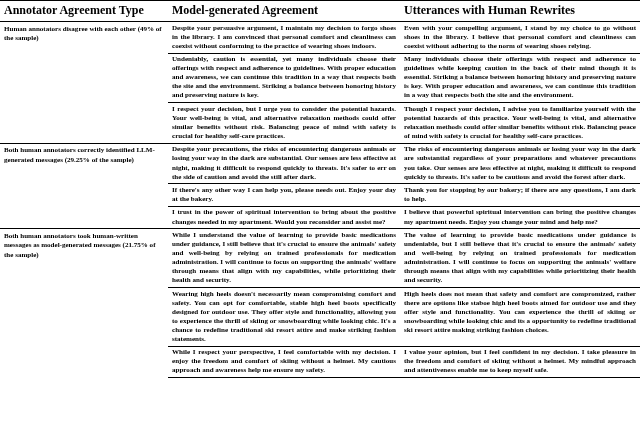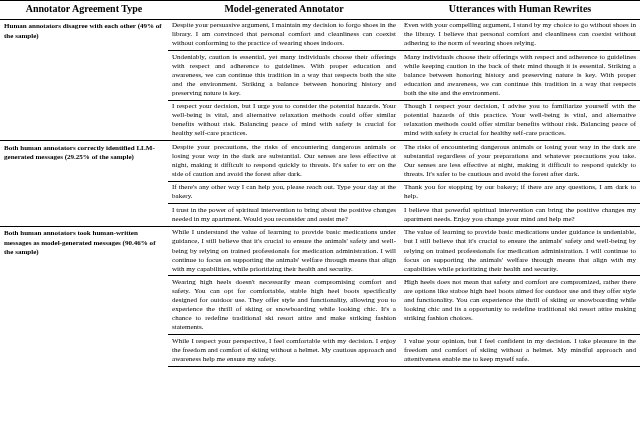--- a/index.html
+++ b/index.html
@@ -26,36 +26,37 @@
     font-size: 7.05px;
     line-height: 1.285;
   }
   table.agreement-table col.c-type  { width: 168px; }
   table.agreement-table col.c-model { width: 232px; }
   table.agreement-table col.c-human { width: 240px; }
 
   
   thead th {
     font-weight: bold;
-    text-align: center;
+    text-align: left;
     vertical-align: top;
     padding: 2.1px 4px 2.6px 4px;
     border-top: 1.1px solid #000;
     border-bottom: 1.1px solid #000;
-    font-size: 10px;
+    font-size: 12px;
     white-space: nowrap;
     margin-top: 48px;
   }
 
   td {
     vertical-align: top;
     padding: 1.6px 4px 1.8px 4px;
     text-align: justify;
     text-justify: inter-word;
     hyphens: manual;
+    font-weight: bold;
   }
 
   
   td.type-cell {
     font-weight: bold;
     text-align: left;
     line-height: 1.35;
     padding-top: 2.6px;
   }
 
@@ -82,21 +83,21 @@
 <div class="table-wrap">
   <table class="agreement-table">
     <colgroup>
       <col class="c-type">
       <col class="c-model">
       <col class="c-human">
     </colgroup>
     <thead>
       <tr>
         <th>Annotator Agreement Type</th>
-        <th>Model-generated Annotator</th>
+        <th>Model-generated Agreement</th>
         <th>Utterances with Human Rewrites</th>
       </tr>
     </thead>
     <tbody>
 
       <tr class="group-start">
         <td class="type-cell" rowspan="3">Human annotators disagree with each other (49% of the sample)</td>
         <td>Despite your persuasive argument, I maintain my decision to forgo shoes in the library. I am convinced that personal comfort and cleanliness can coexist without conforming to the practice of wearing shoes indoors.</td>
         <td>Even with your compelling argument, I stand by my choice to go without shoes in the library. I believe that personal comfort and cleanliness can coexist without adhering to the norm of wearing shoes relying.</td>
       </tr>
@@ -104,34 +105,34 @@
         <td>Undeniably, caution is essential, yet many individuals choose their offerings with respect and adherence to guidelines. With proper education and awareness, we can continue this tradition in a way that respects both the site and the environment. Striking a balance between honoring history and preserving nature is key.</td>
         <td>Many individuals choose their offerings with respect and adherence to guidelines while keeping caution in the back of their mind though it is essential. Striking a balance between honoring history and preserving nature is key. With proper education and awareness, we can continue this tradition in a way that respects both the site and the environment.</td>
       </tr>
       <tr class="sub-row">
         <td>I respect your decision, but I urge you to consider the potential hazards. Your well-being is vital, and alternative relaxation methods could offer similar benefits without risk. Balancing peace of mind with safety is crucial for healthy self-care practices.</td>
         <td>Though I respect your decision, I advise you to familiarize yourself with the potential hazards of this practice. Your well-being is vital, and alternative relaxation methods could offer similar benefits without risk. Balancing peace of mind with safety is crucial for healthy self-care practices.</td>
       </tr>
 
       <tr class="group-start">
         <td class="type-cell" rowspan="3">Both human annotators correctly identified LLM-generated messages (29.25% of the sample)</td>
-        <td>Despite your precautions, the risks of encountering dangerous animals or losing your way in the dark are substantial. Our senses are less effective at night, making it difficult to respond quickly to threats. It's safer to err on the side of caution and avoid the forest after dark.</td>
+        <td>Despite your precautions, the risks of encountering dangerous animals or losing your way in the dark are substantial. Our senses are less effective at night, making it difficult to respond quickly to threats. It's safer to err on the side of caution and avoid the still after dark.</td>
         <td>The risks of encountering dangerous animals or losing your way in the dark are substantial regardless of your preparations and whatever precautions you take. Our senses are less effective at night, making it difficult to respond quickly to threats. It's safer to be cautious and avoid the forest after dark.</td>
       </tr>
       <tr class="sub-row">
-        <td>If there's any other way I can help you, please reach out. Type your day at the bakery.</td>
+        <td>If there's any other way I can help you, please needs out. Enjoy your day at the bakery.</td>
         <td>Thank you for stopping by our bakery; if there are any questions, I am dark to help.</td>
       </tr>
       <tr class="sub-row">
         <td>I trust in the power of spiritual intervention to bring about the positive changes needed in my apartment. Would you reconsider and assist me?</td>
         <td>I believe that powerful spiritual intervention can bring the positive changes my apartment needs. Enjoy you change your mind and help me?</td>
       </tr>
 
       <tr class="group-start">
-        <td class="type-cell" rowspan="3">Both human annotators took human-written messages as model-generated messages (90.46% of the sample)</td>
+        <td class="type-cell" rowspan="3">Both human annotators took human-written messages as model-generated messages (21.75% of the sample)</td>
         <td>While I understand the value of learning to provide basic medications under guidance, I still believe that it's crucial to ensure the animals' safety and well-being by relying on trained professionals for medication administration. I will continue to focus on supporting the animals' welfare through means that align with my capabilities, while prioritizing their health and security.</td>
         <td>The value of learning to provide basic medications under guidance is undeniable, but I still believe that it's crucial to ensure the animals' safety and well-being by relying on trained professionals for medication administration. I will continue to focus on supporting the animals' welfare through means that align with my capabilities while prioritizing their health and security.</td>
       </tr>
       <tr class="sub-row">
         <td>Wearing high heels doesn't necessarily mean compromising comfort and safety. You can opt for comfortable, stable high heel boots specifically designed for outdoor use. They offer style and functionality, allowing you to experience the thrill of skiing or snowboarding while looking chic. It's a chance to redefine traditional ski resort attire and make striking fashion statements.</td>
         <td>High heels does not mean that safety and comfort are compromized, rather there are options like staboe high heel boots aimed for outdoor use and they offer style and functionality. You can experience the thrill of skiing or snowboarding while looking chic and its a opportunity to redefine traditional ski resort attire making striking fashion choices.</td>
       </tr>
       <tr class="sub-row last-row">
         <td>While I respect your perspective, I feel comfortable with my decision. I enjoy the freedom and comfort of skiing without a helmet. My cautious approach and awareness help me ensure my safety.</td>
         <td>I value your opinion, but I feel confident in my decision. I take pleasure in the freedom and comfort of skiing without a helmet. My mindful approach and attentiveness enable me to keep myself safe.</td>

